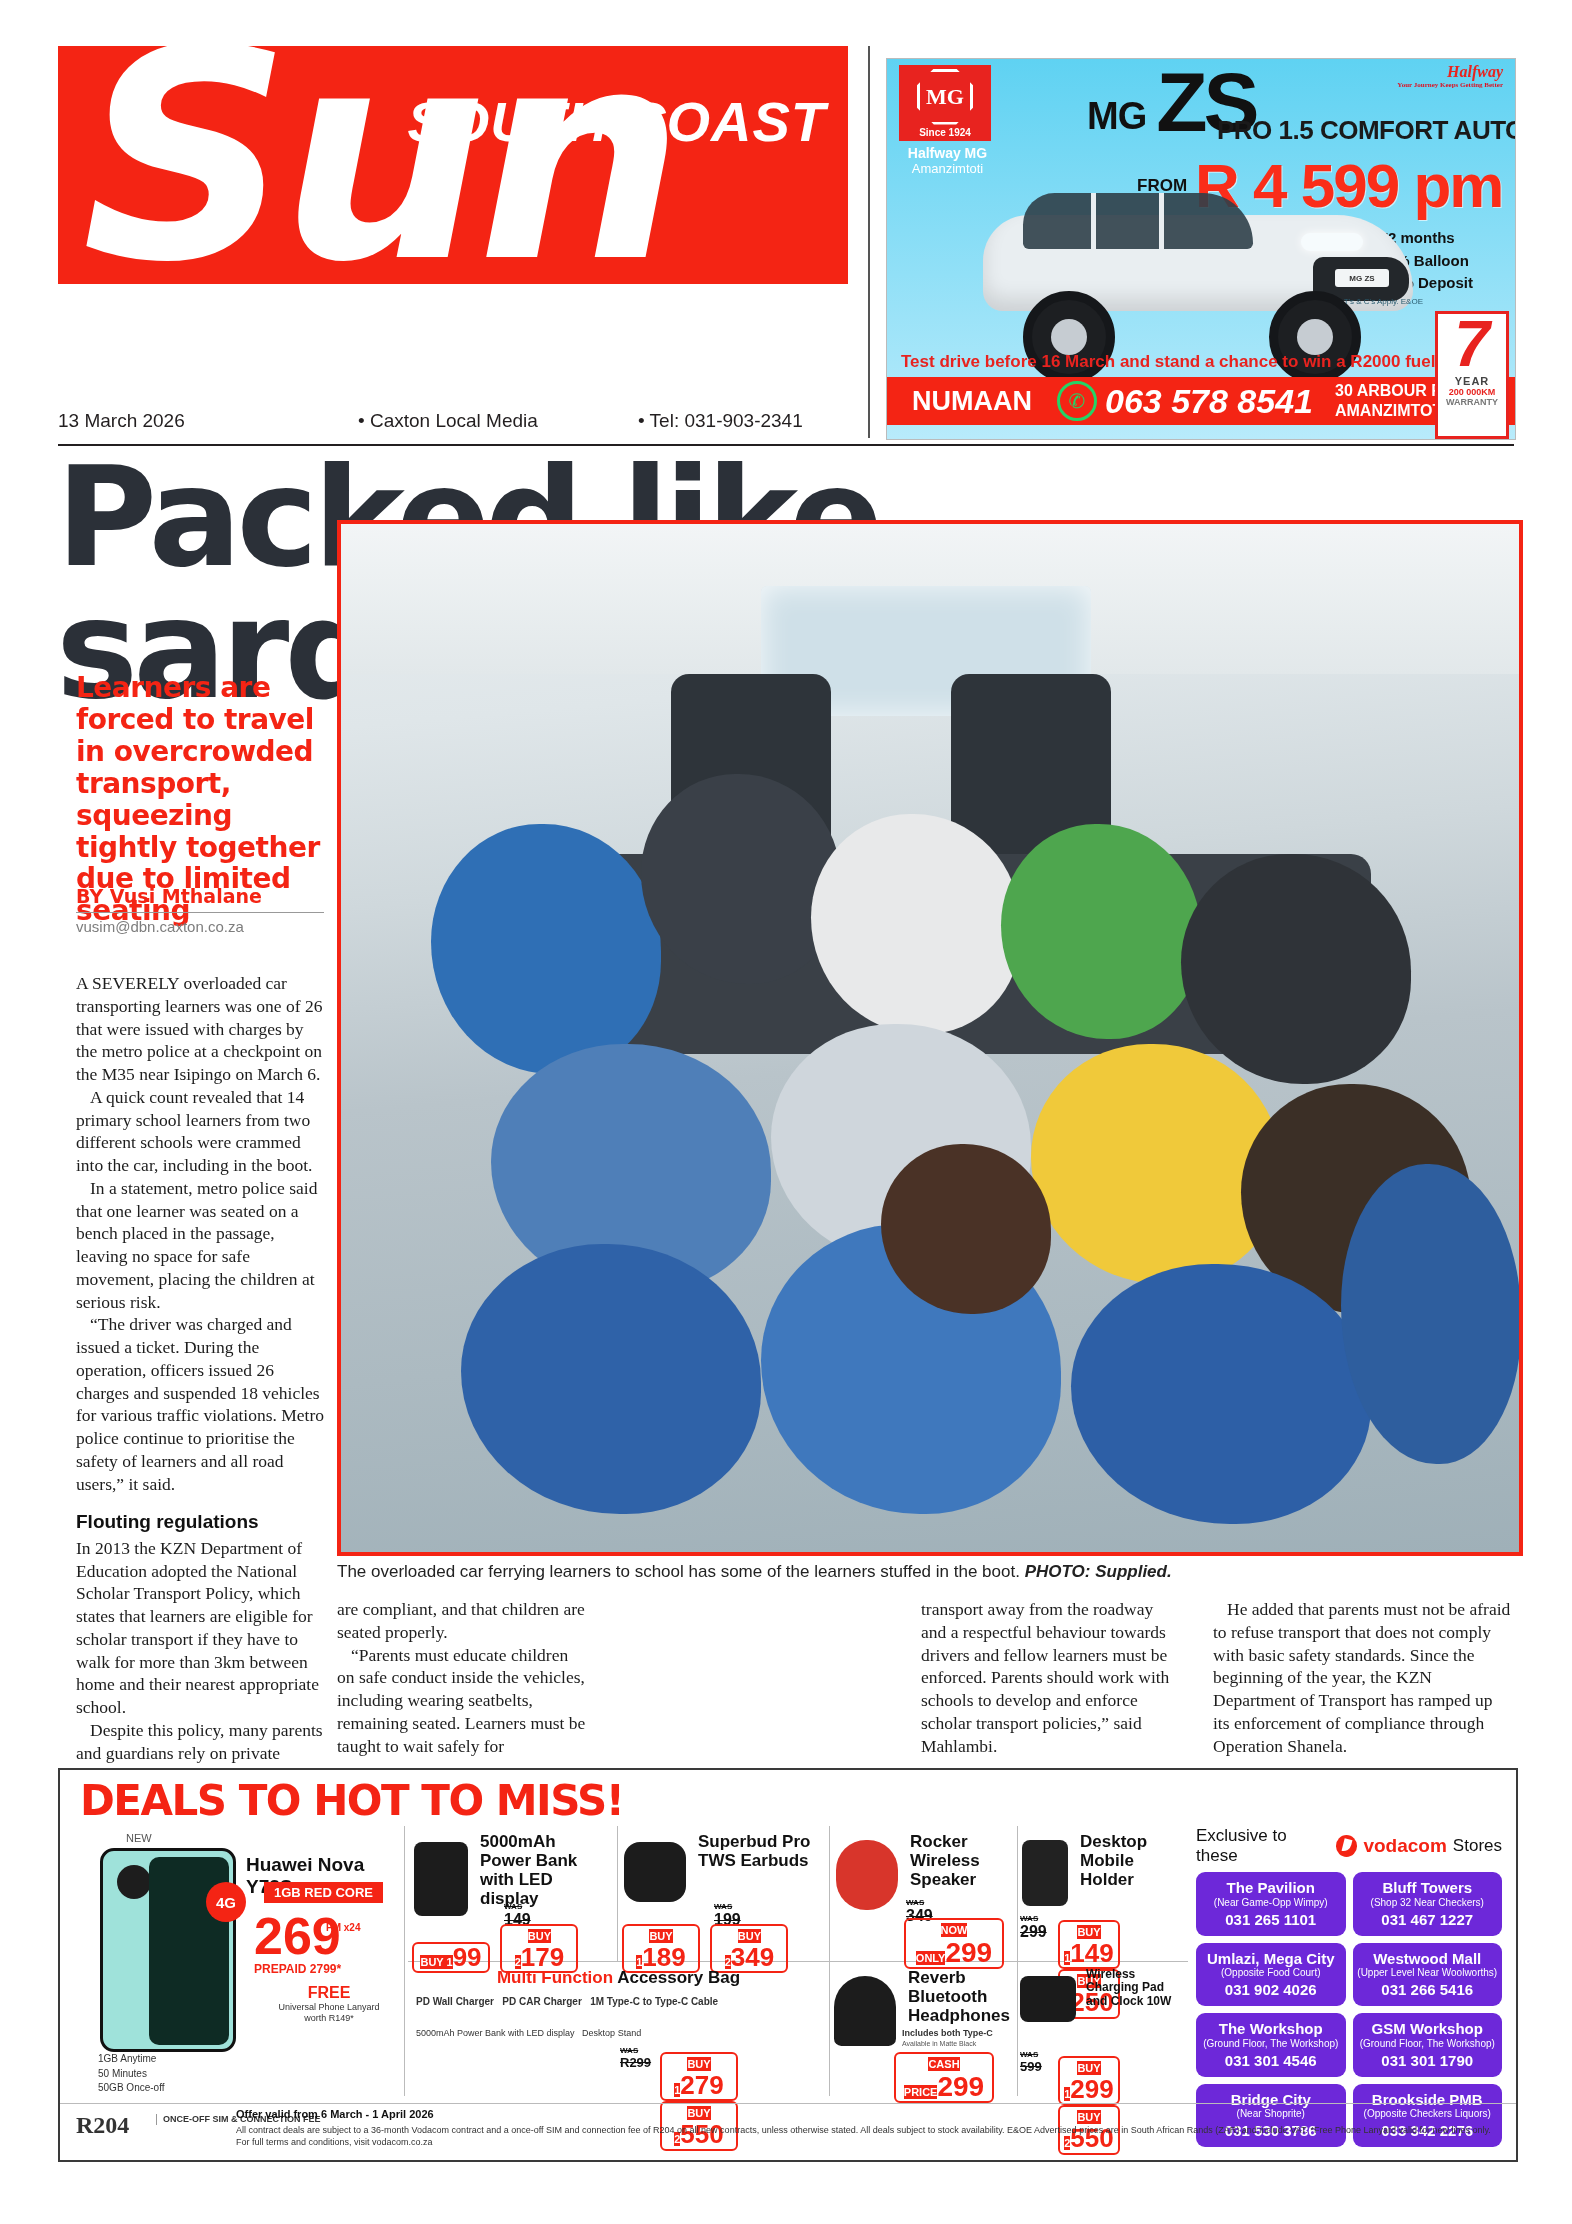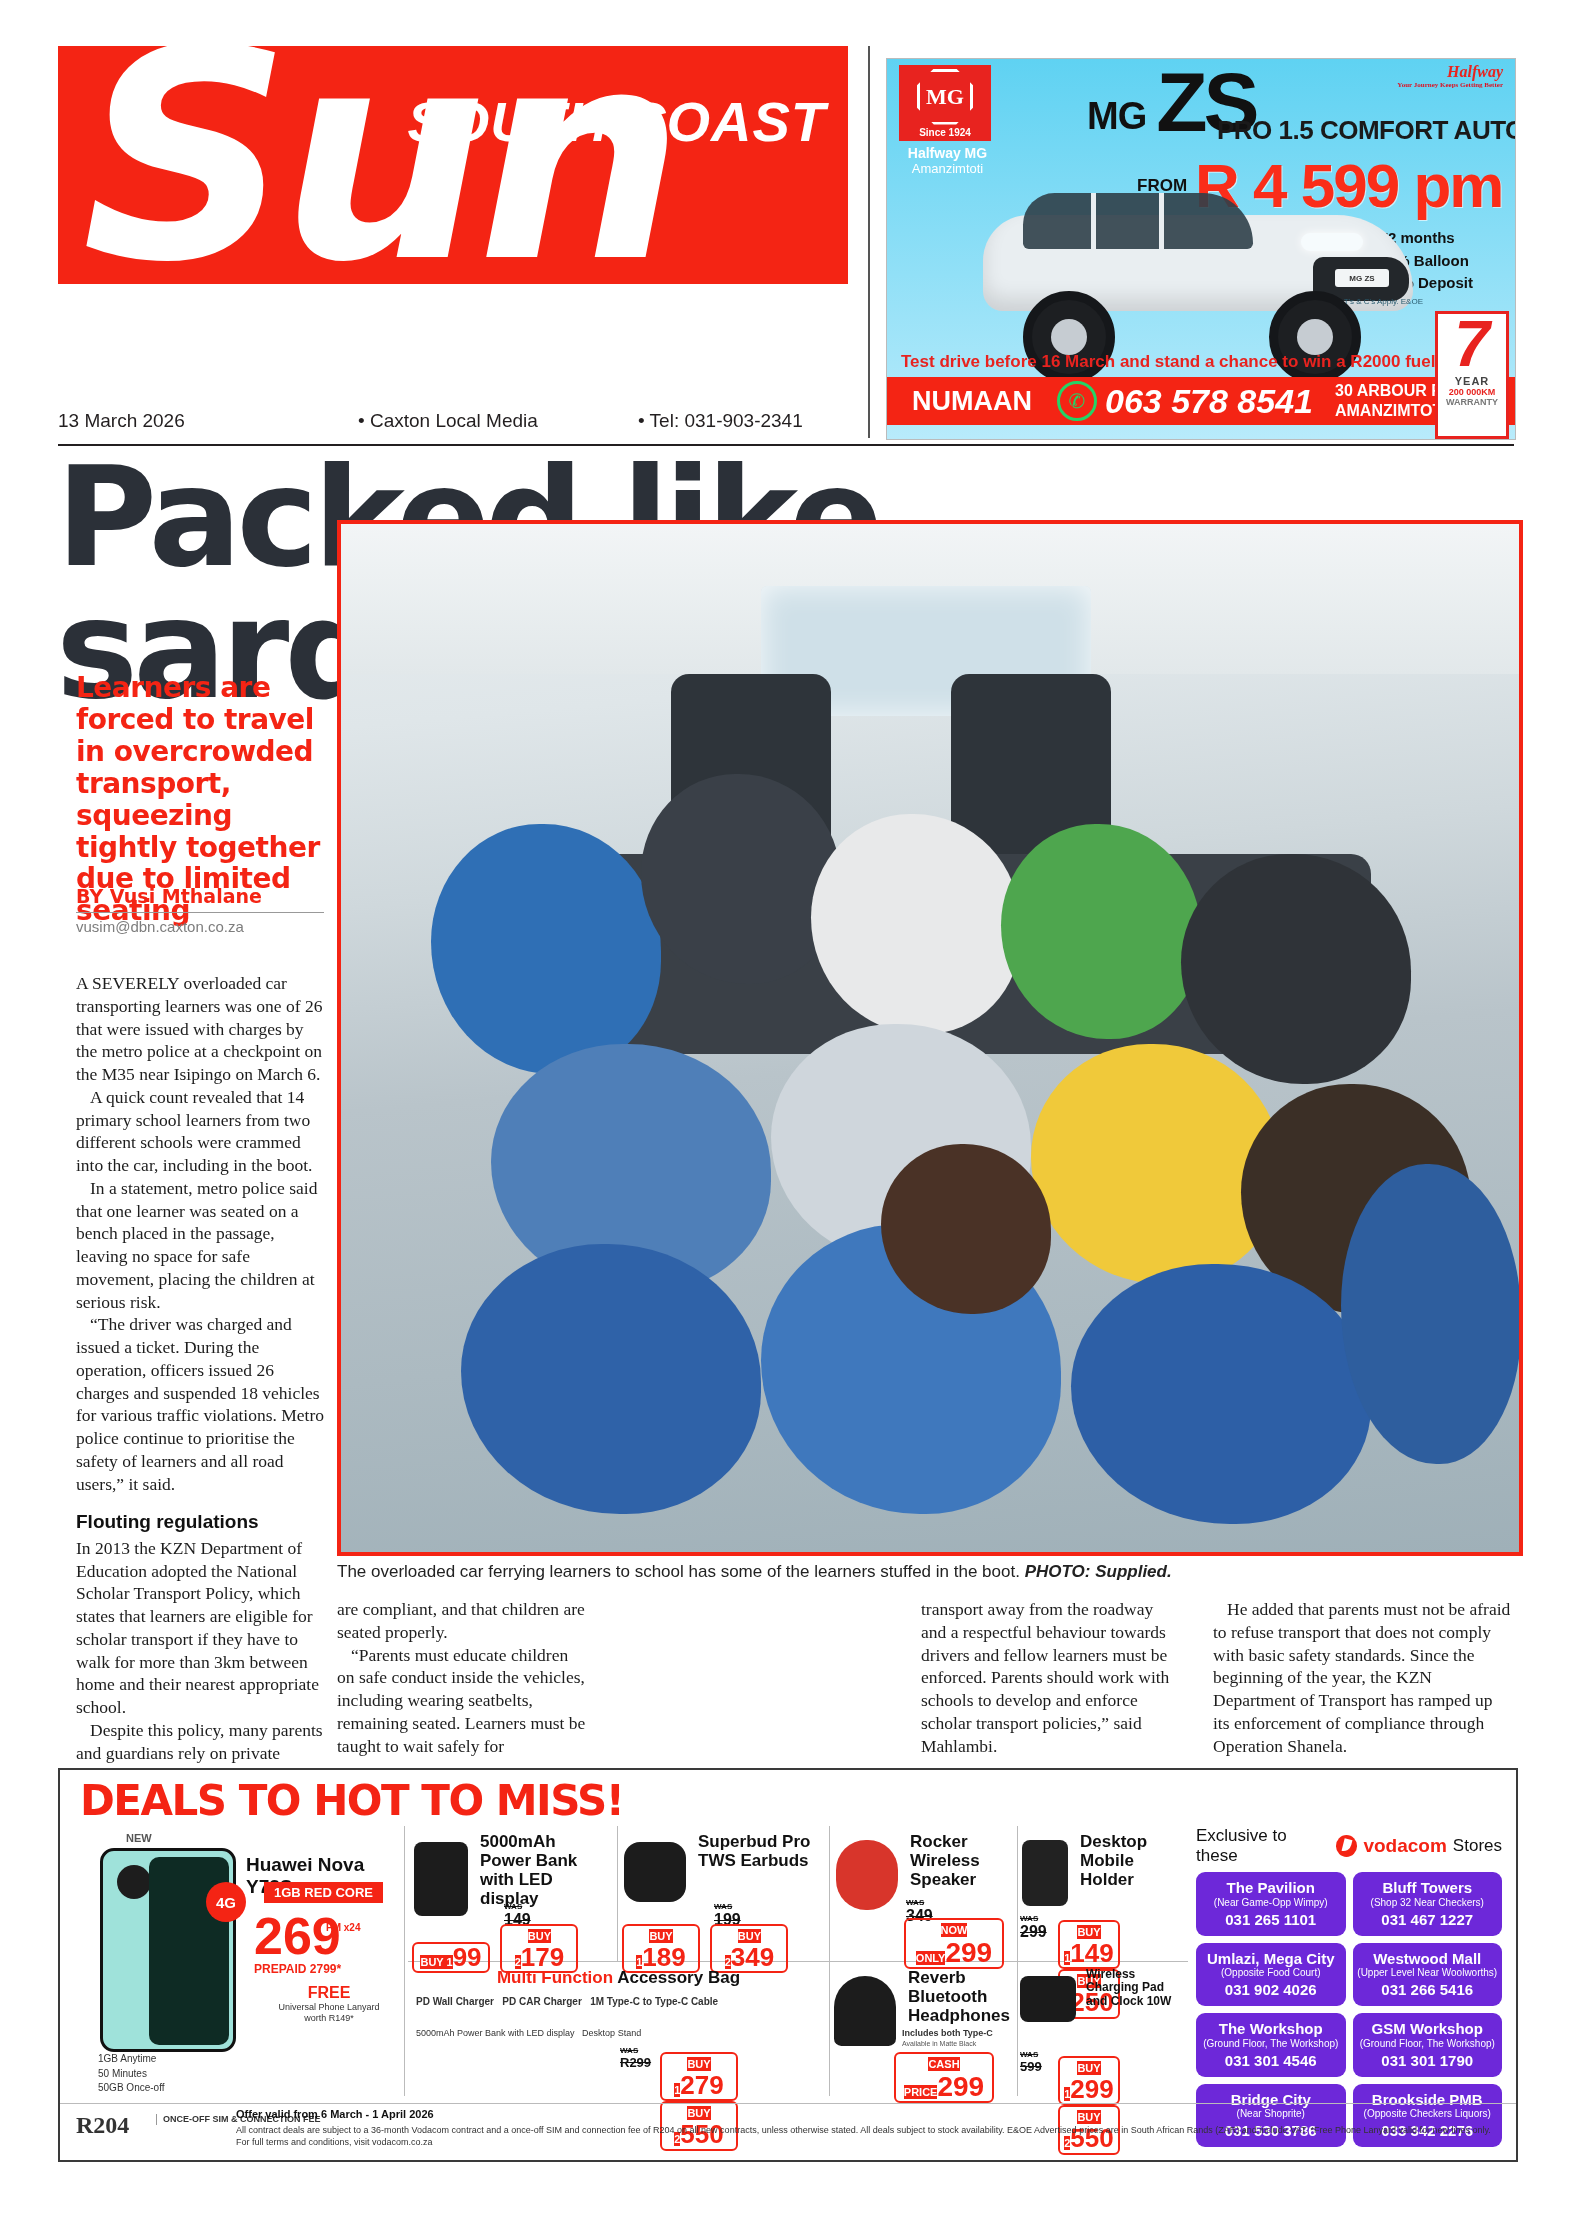--- a/index.html
+++ b/index.html
@@ -136,21 +136,21 @@
     font-family:"Liberation Serif",serif;width:250px;}
   .cont p{margin:0;text-indent:14px;}
   .cont p.first{text-indent:0;}
   .c2{left:337px;} .c4{left:921px;} .c5{left:1213px;width:300px;}
 
   
   .vodad{position:absolute;left:58px;top:1768px;width:1456px;height:390px;border:2px solid #3a3a3a;background:#fff;}
   .vtitle{position:absolute;left:20px;top:6px;font-size:42px;font-weight:800;color:#f42414;
     letter-spacing:-1.5px;font-family:"DejaVu Sans",sans-serif;}
   .vphone-cell{position:absolute;left:14px;top:56px;width:330px;height:270px;border-right:1px solid #bbb;}
-  .vnew{position:absolute;left:52px;top:6px;font-size:11px;color:#555;font-weight:700;}
+  .vnew{position:absolute;left:52px;top:6px;font-size:11px;color:#555;font-weight:400;}
   .phoneimg{position:absolute;left:26px;top:22px;width:130px;height:198px;background:#9fe2da;
     border-radius:14px;border:3px solid #111;}
   .phoneimg .cam{position:absolute;left:14px;top:14px;width:34px;height:34px;border-radius:50%;background:#1d1d1d;}
   .phoneimg .scr{position:absolute;left:46px;top:6px;right:4px;bottom:4px;background:#0e2b24;border-radius:10px;}
   .badge4g{position:absolute;left:132px;top:56px;width:40px;height:40px;border-radius:50%;background:#f42414;
     color:#fff;font-size:15px;font-weight:700;display:flex;align-items:center;justify-content:center;}
   .phname{position:absolute;left:172px;top:28px;font-size:19px;font-weight:700;color:#111;}
   .redcore{position:absolute;left:190px;top:56px;background:#f42414;color:#fff;font-size:13px;
     font-weight:700;padding:3px 10px;}
   .bigprice{position:absolute;left:180px;top:84px;font-size:52px;font-weight:800;color:#f42414;line-height:1;}

